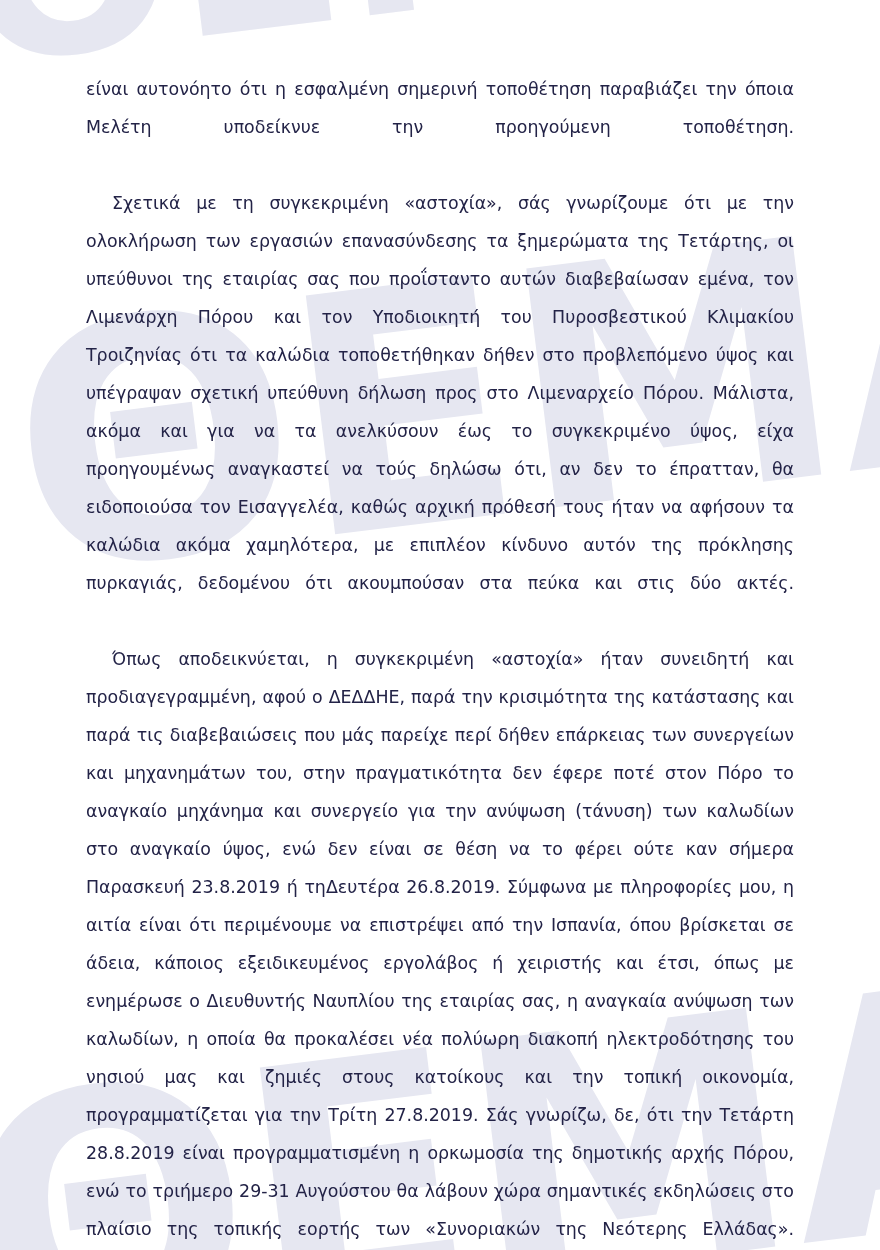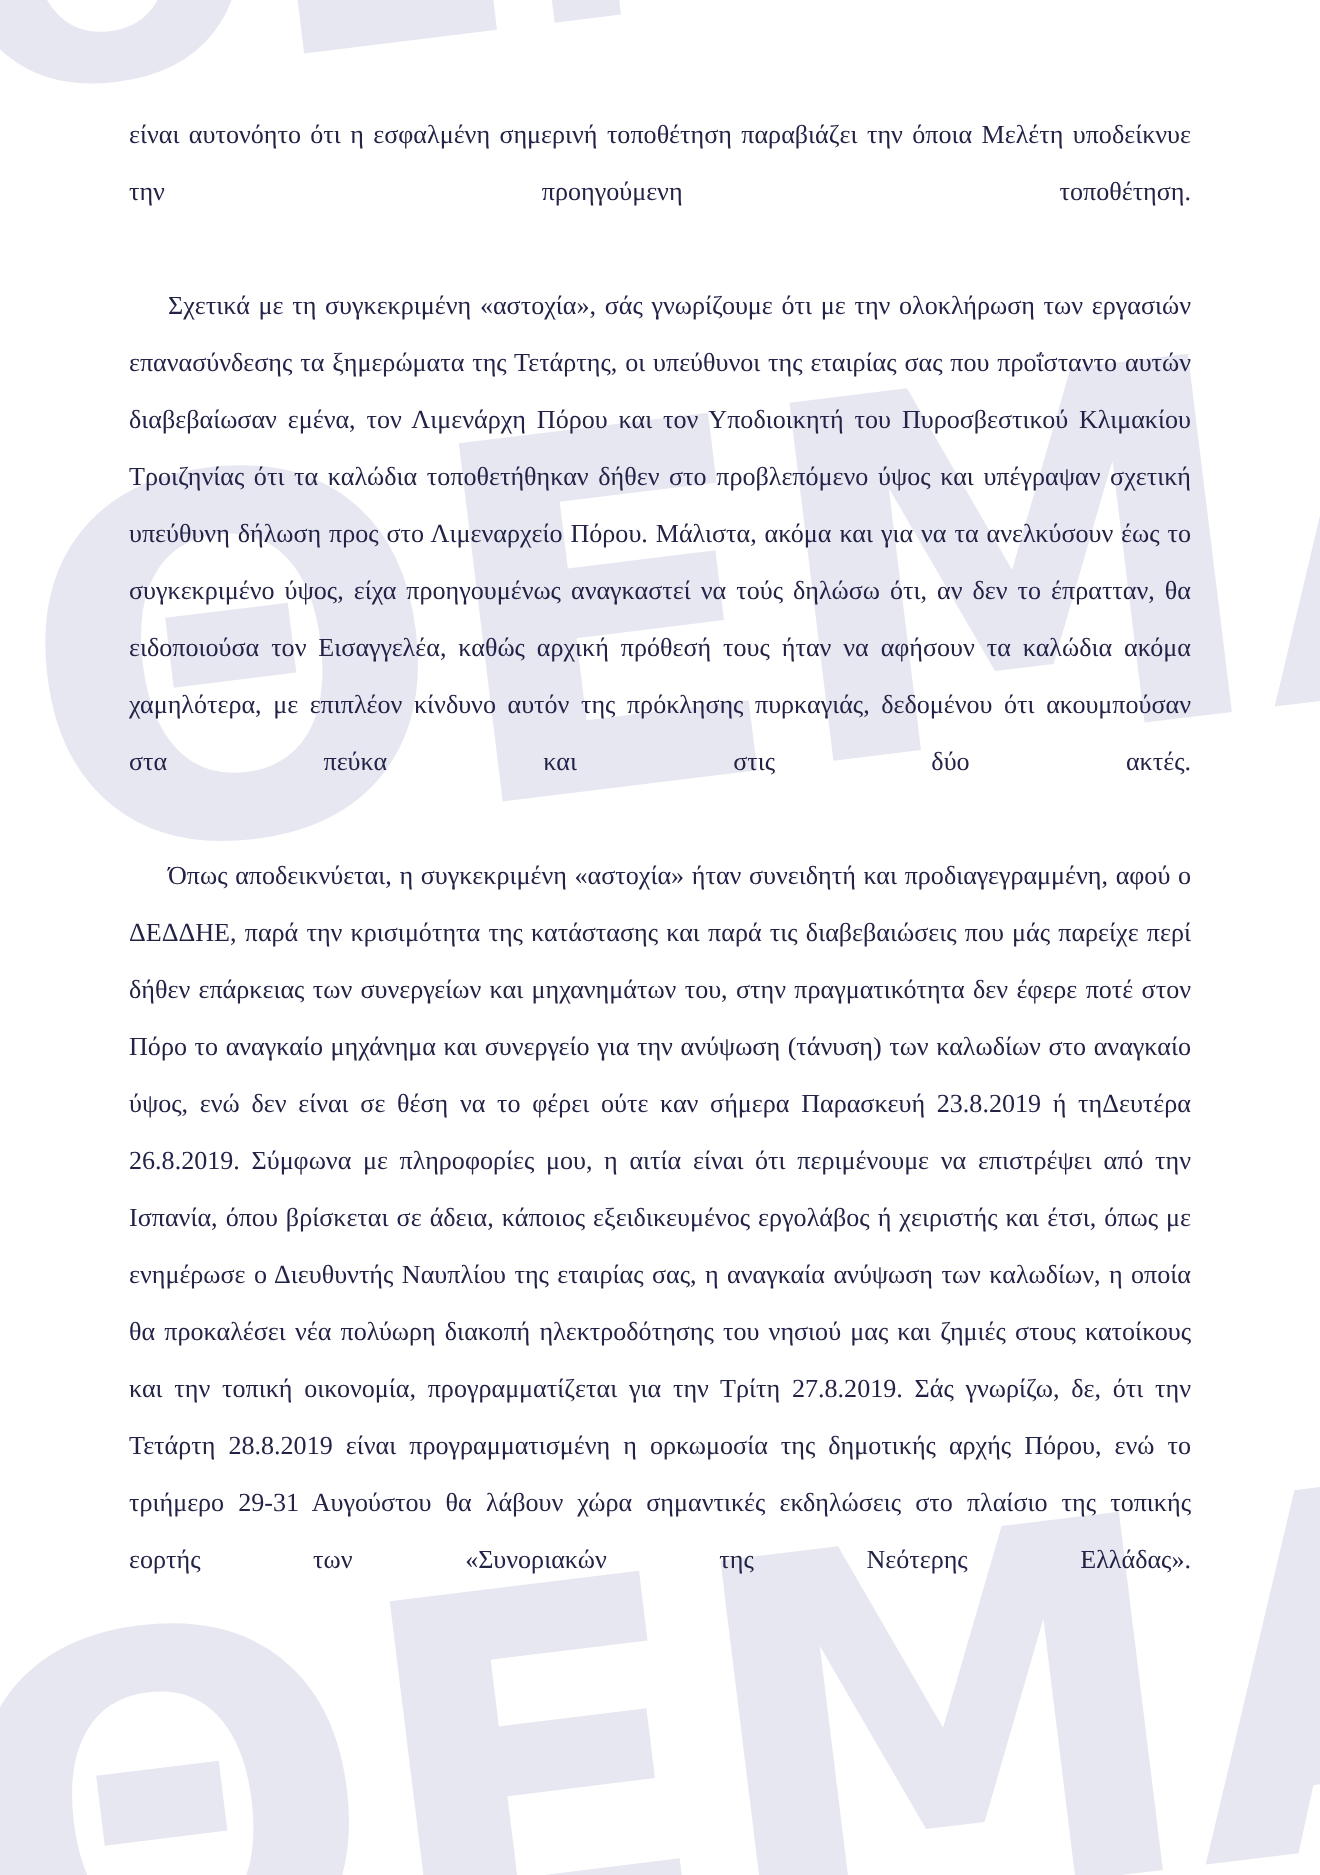--- a/index.html
+++ b/index.html
@@ -72,21 +72,20 @@
   }
 
   p.body-par {
     margin: 0;
     font-size: 17.4px;
     line-height: 38px;
     color: #232347;
     text-align: justify;
     text-justify: inter-word;
     word-spacing: 0.02em;
-    font-family: Liberation Serif, serif;
   }
   p.body-par.indent {
     text-indent: 26px;
   }
   
   p.body-par::after {
     content: "";
     display: inline-block;
     width: 100%;
   }

